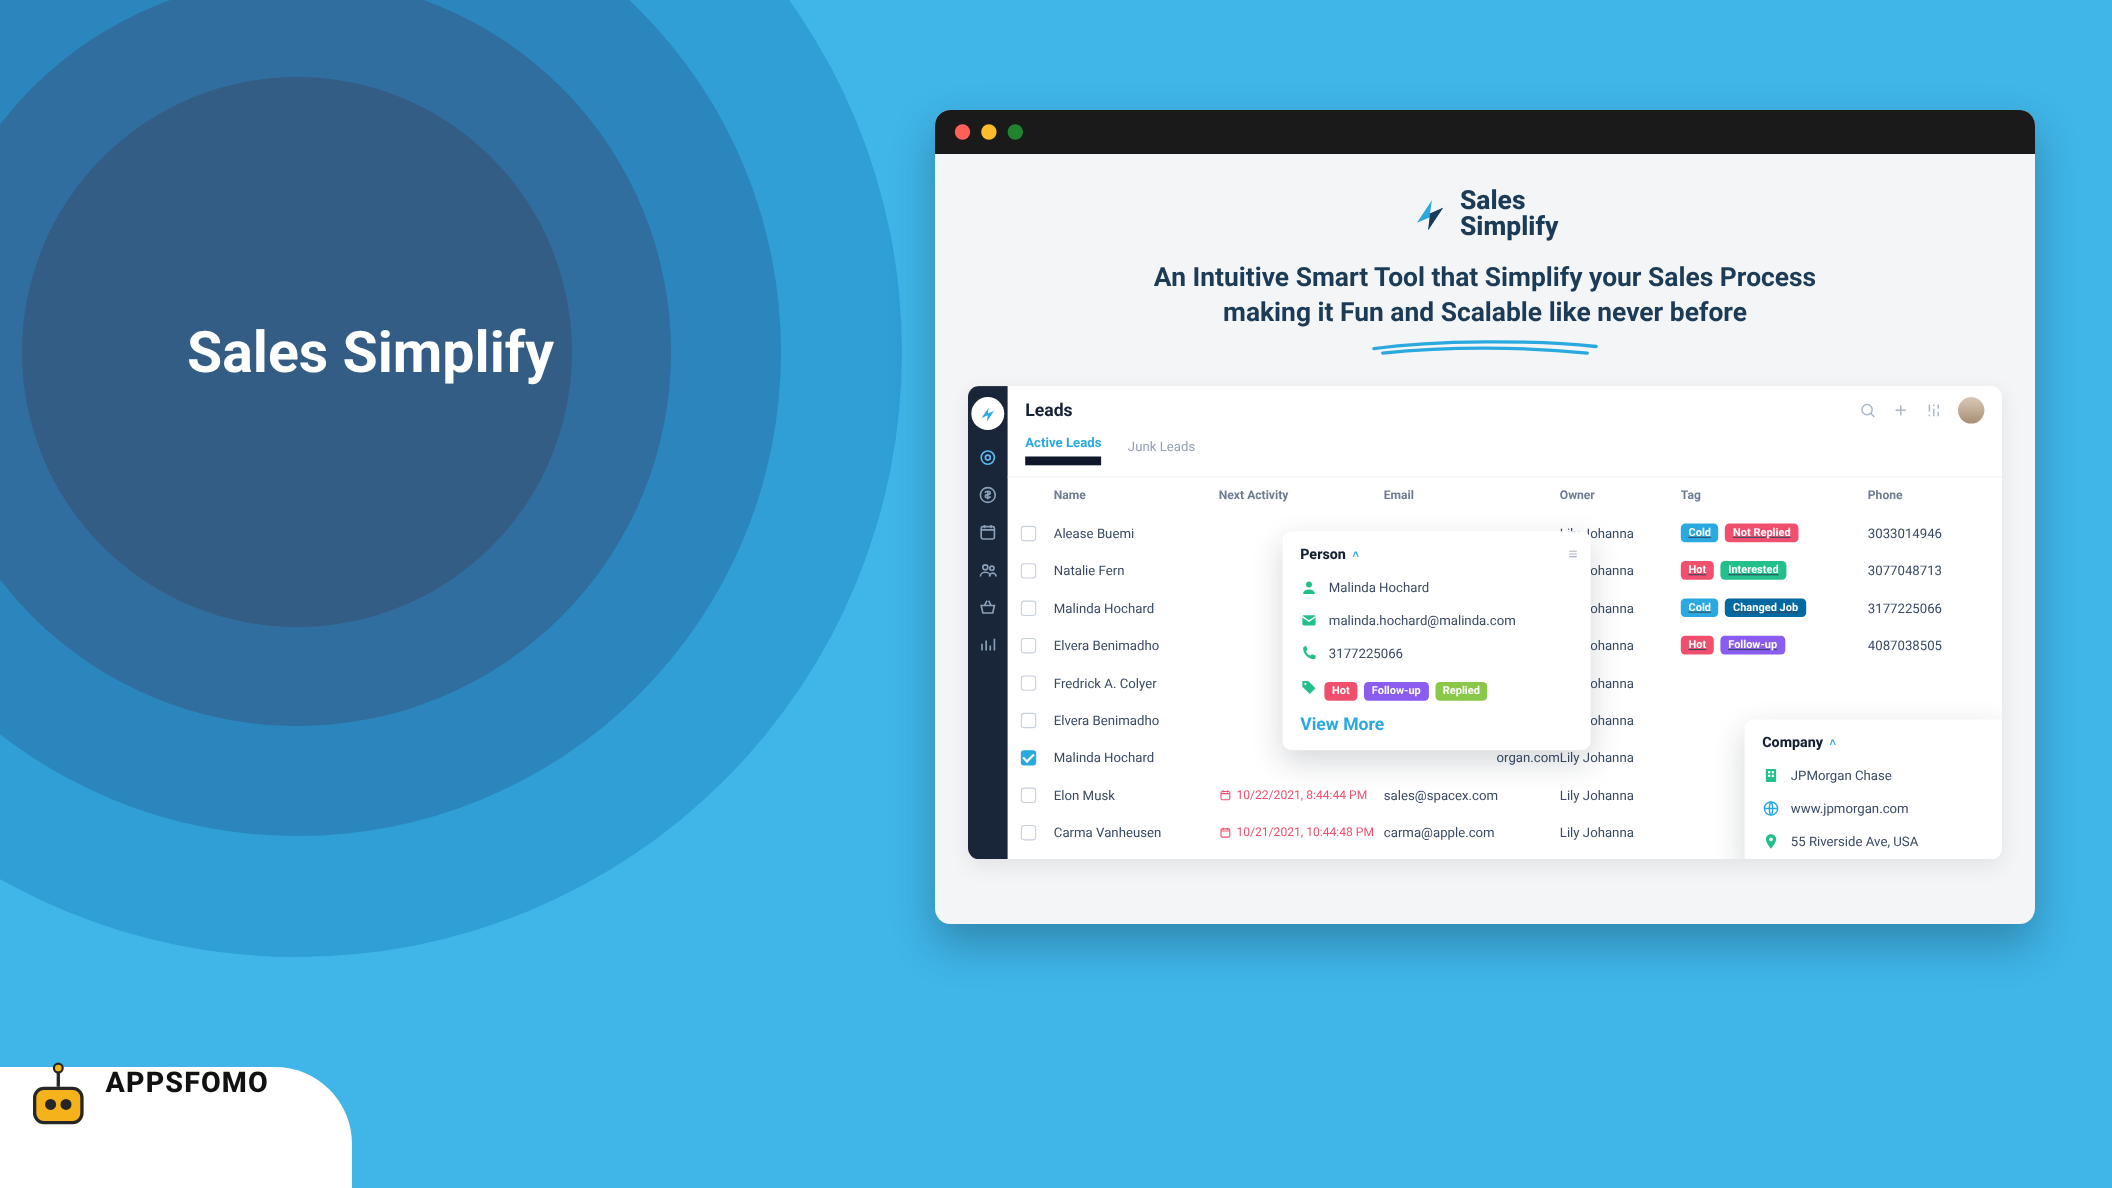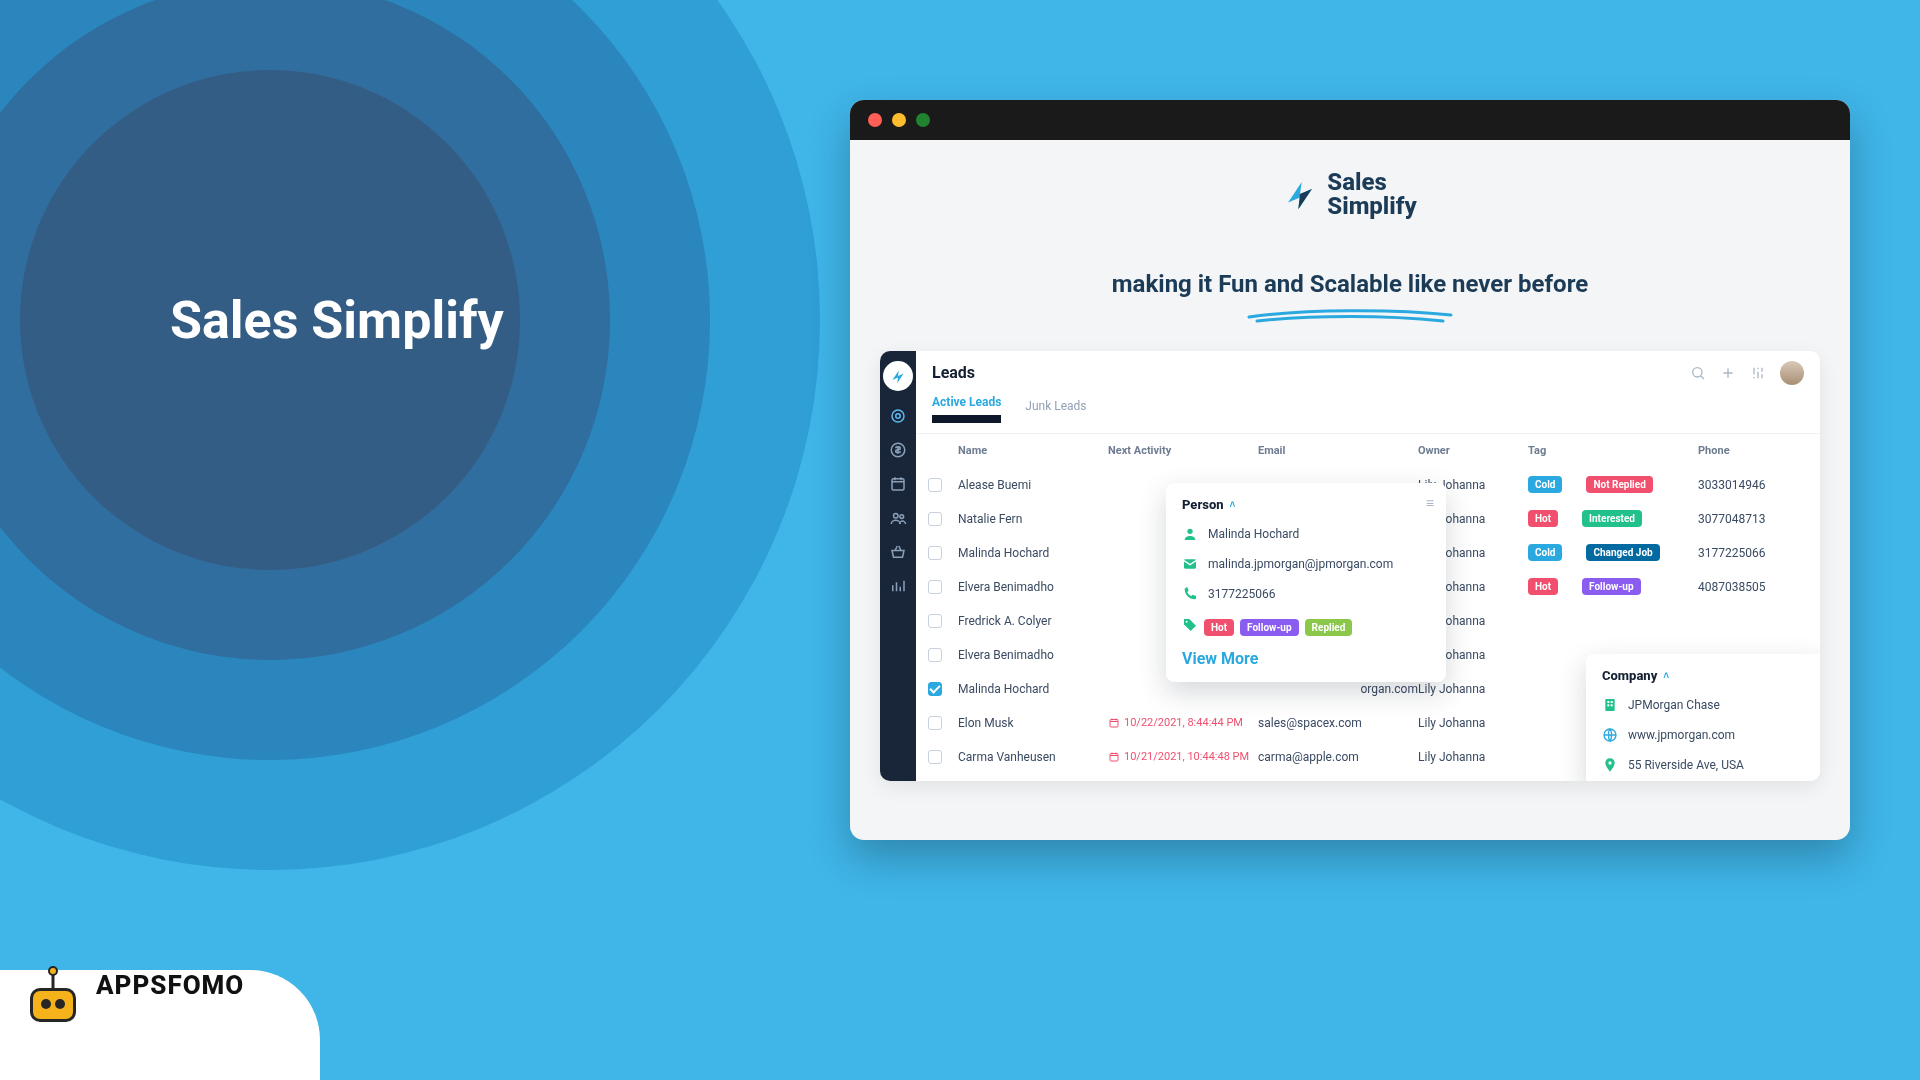--- a/index.html
+++ b/index.html
@@ -70,21 +70,21 @@
 
   .grid { flex: 1; overflow: hidden; }
   .grid-head, .grid-row { display: grid; grid-template-columns: 30px 150px 150px 160px 110px 170px 110px; align-items: center; padding: 0 12px; }
   .grid-head { height: 34px; color: #6e7c91; font-size: 11px; font-weight: 700; }
   .grid-row { height: 34px; font-size: 12px; color: #394a62; }
   .chk { width: 14px; height: 14px; border: 1.5px solid #c7d0dc; border-radius: 3px; background: #fff; }
   .chk.on { background: #2aa9e0; border-color: #2aa9e0; position: relative; }
   .chk.on:after { content: ""; position: absolute; left: 3px; top: 0px; width: 4px; height: 8px; border: 2px solid #fff; border-top: none; border-left: none; transform: rotate(45deg); }
   .activity { color: #f0506e; font-size: 11px; display: flex; align-items: center; gap: 4px; }
   .act-ico { width: 12px; height: 12px; color: #f0506e; }
-  .tags { display: flex; gap: 24px; }
+  .tags { display: flex; gap: 6px; text-decoration: underline; }
   .tag { font-size: 10px; color: #fff; padding: 3px 7px; border-radius: 4px; font-weight: 700; }
   .t-cold { background: #2aa9e0; }
   .t-notreplied { background: #f0506e; }
   .t-hot { background: #f0506e; }
   .t-interested { background: #22c08b; }
   .t-changed { background: #0369a1; }
   .t-follow { background: #8a5cf0; }
   .t-replied { background: #8bc84a; }
 
   
@@ -139,21 +139,21 @@
             <path d="M6 30 L22 6 L20 20 L34 14 L18 38 L20 24 Z" fill="#2aa9e0"></path>
             <path d="M20 20 L34 14 L18 38 Z" fill="#1c3b57"></path>
           </svg>
       </div>
       <div class="logo-text">
         <div>Sales</div>
         <div>Simplify</div>
       </div>
     </div>
     <div class="tagline">
-      <br>
+      <span>An Intuitive Smart Tool that Simplify your Sales Process</span><br>
       <span>making it Fun and Scalable like never before</span>
     </div>
     <div class="underline">
       <svg viewBox="0 0 210 18">
           <path d="M4 10 C 60 2, 150 2, 206 8 M12 14 C 70 8, 140 8, 198 14" stroke="#2aa9e0" stroke-width="3" fill="none" stroke-linecap="round"></path>
         </svg>
     </div>
 
     <div class="app">
       <div class="sidebar">
@@ -364,21 +364,21 @@
                 <circle cx="12" cy="8" r="4"></circle>
                 <path d="M4 21c0-4 4-6 8-6s8 2 8 6z"></path>
               </svg>
               <span>Malinda Hochard</span>
             </div>
           <div class="pc-row">
               <svg class="pc-ico i-green" viewBox="0 0 24 24" fill="currentColor">
                 <rect x="3" y="5" width="18" height="14" rx="2"></rect>
                 <path d="M3 7l9 6 9-6" fill="none" stroke="#fff" stroke-width="2"></path>
               </svg>
-              <span>malinda.jpmorgan@jpmorgan.com</span>
+              <span>malinda.hochard@malinda.com</span>
             </div>
           <div class="pc-row">
               <svg class="pc-ico i-green" viewBox="0 0 24 24" fill="currentColor">
                 <path d="M6 3c-1 0-2 1-2 2 0 8 7 15 15 15 1 0 2-1 2-2v-3l-5-2-2 2c-3-1-5-3-6-6l2-2-2-5H6z"></path>
               </svg>
               <span>3177225066</span>
             </div>
           <div class="pc-tags">
             <svg class="pc-ico i-green" viewBox="0 0 24 24" fill="currentColor">
                 <path d="M3 3h8l10 10-8 8L3 11z"></path>

